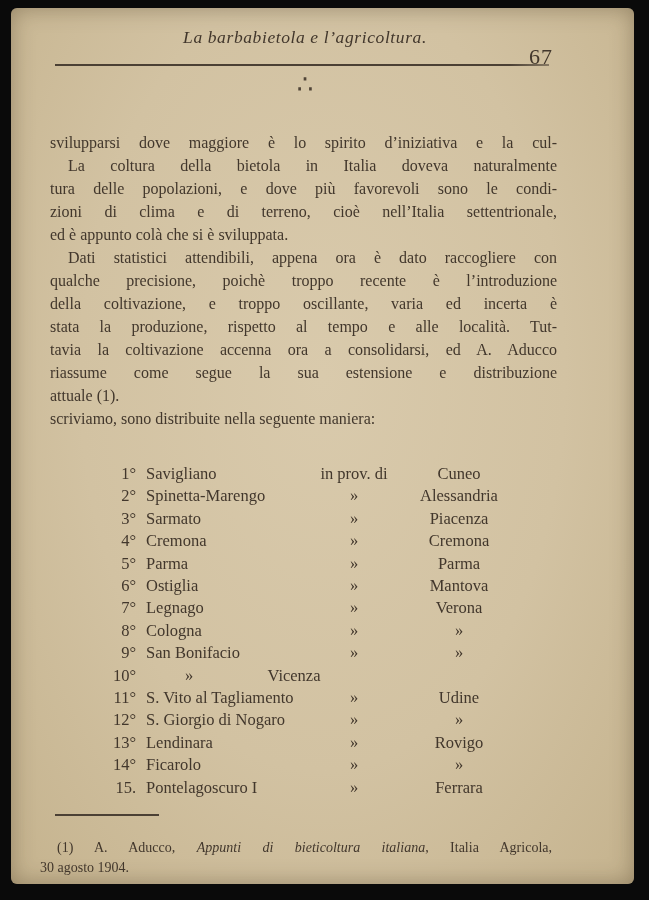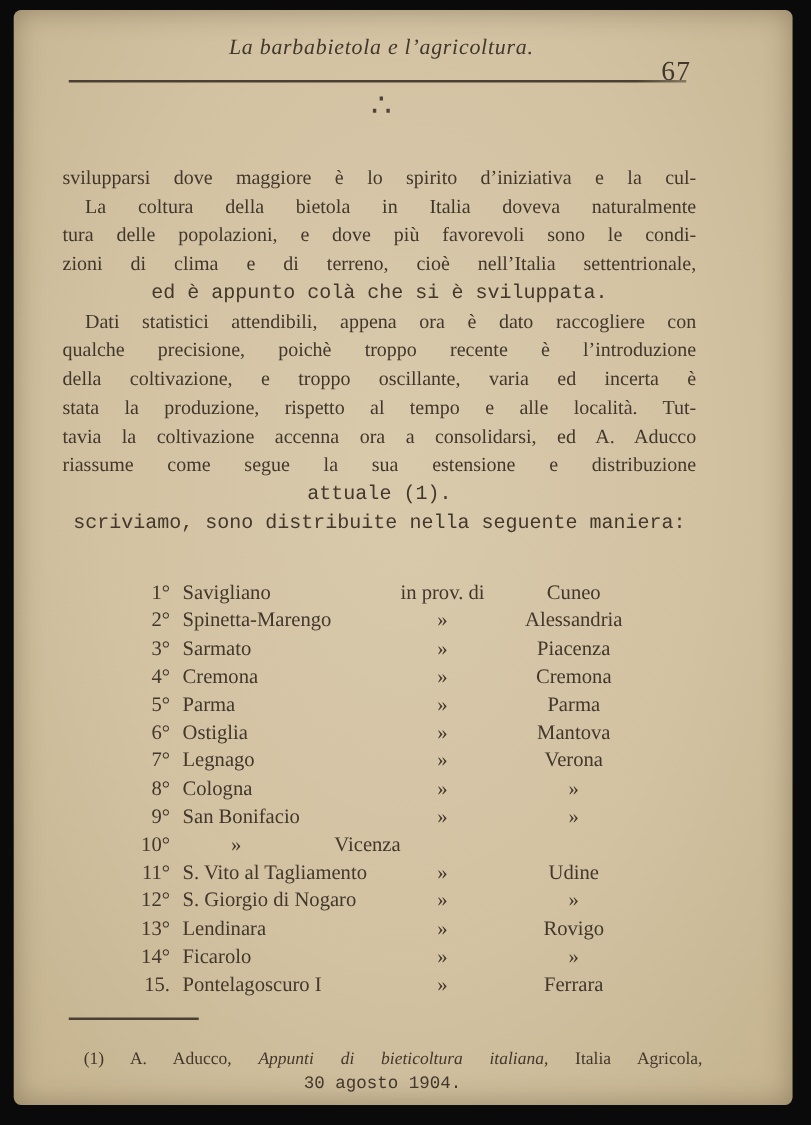--- a/index.html
+++ b/index.html
@@ -21,30 +21,30 @@
     font-style:italic;font-size:17.5px;letter-spacing:.6px;color:var(--ink);
   }
   .page-number{position:absolute;left:529px;top:44px;font-size:22px;letter-spacing:1px;}
   .head-rule{position:absolute;left:55px;top:64px;width:494px;height:2px;
     background:linear-gradient(90deg, var(--rule) 0%, var(--rule) 92%, rgba(75,64,52,.55) 100%);}
   .asterism{position:absolute;left:283px;top:72px;width:44px;text-align:center;
     font-size:26px;line-height:26px;color:var(--ink);opacity:.9;}
   .body-text{position:absolute;left:50px;top:131px;width:507px;font-size:16px;line-height:23px;}
   .tline{white-space:nowrap;}
   .jline{text-align:justify;text-align-last:justify;}
-  .endline{text-align:center;font-family:Liberation Mono, monospace;}
+  .endline{text-align:left;}
   .indent{text-indent:18px;}
   .factory-list{position:absolute;left:95px;top:463px;width:430px;font-size:16.5px;line-height:22.4px;}
   .frow{display:flex;white-space:nowrap;}
   .fnum{width:44px;text-align:right;padding-right:3px;flex:none;}
   .fname{width:165px;padding-left:7px;flex:none;overflow:visible;}
   .fmid{width:100px;text-align:center;flex:none;}
   .fprov{width:110px;text-align:center;flex:none;}
   .footnote-rule{position:absolute;left:55px;top:814px;width:104px;height:2px;background:var(--rule);}
-  .footnote{position:absolute;left:50px;top:838px;width:512px;font-size:14px;line-height:19.5px;}
+  .footnote{position:absolute;left:40px;top:838px;width:512px;font-size:14px;line-height:19.5px;}
   .footnote .jline{text-indent:17px;}
   .fn-title{font-style:italic;}
 </style>
 </head>
 <body>
 
 <div class="scan">
   <div class="paper"></div>
 
   <div class="running-title">La barbabietola e l’agricoltura.</div>

